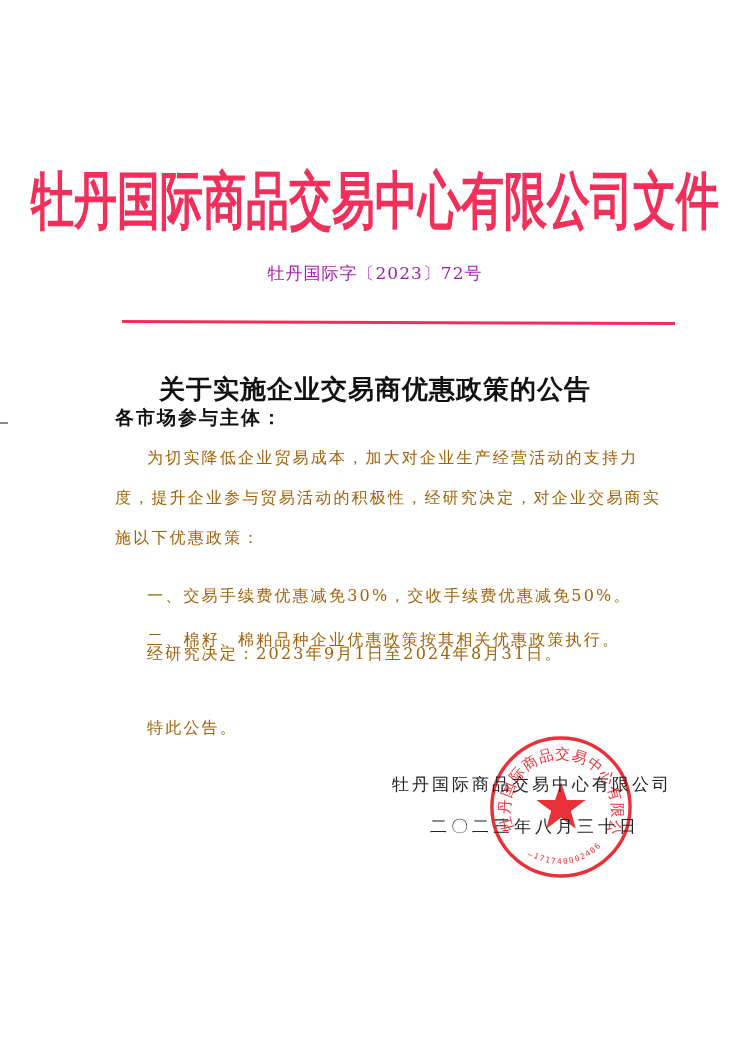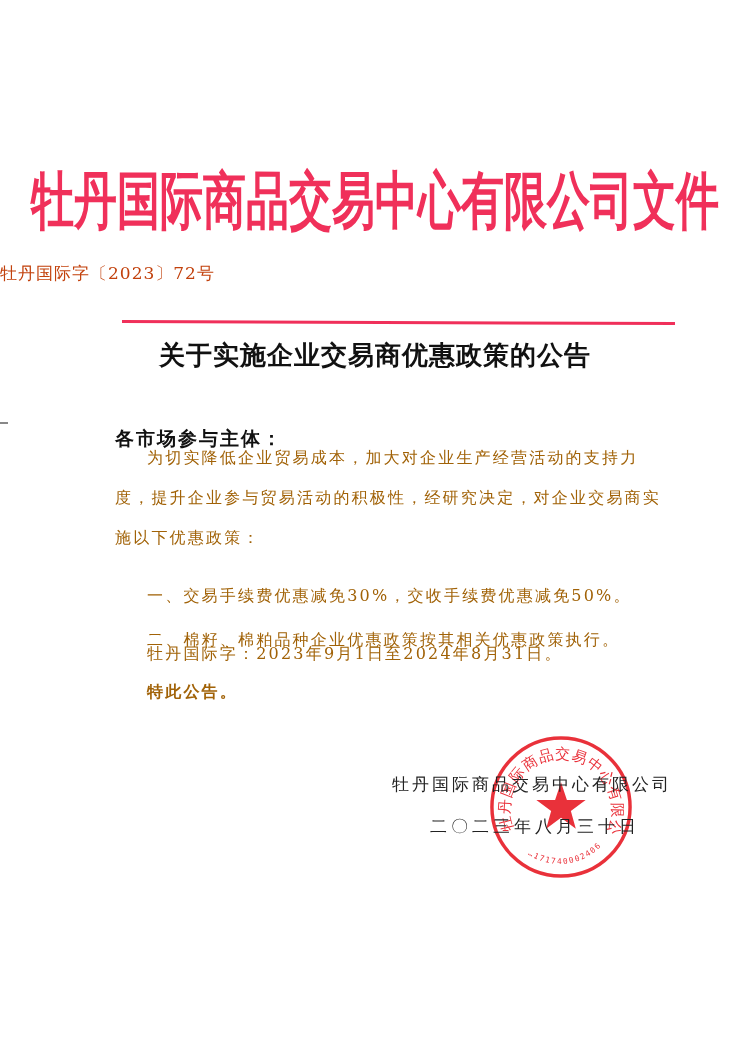--- a/index.html
+++ b/index.html
@@ -27,49 +27,50 @@
       letter-spacing: 0px;
       line-height: 80px;
       transform: scaleY(1.45);
       transform-origin: center;
     }
     .doc-number {
       position: absolute;
       left: 0;
       top: 262px;
       width: 750px;
+      text-align: center;
       font-size: 17px;
-      color: #c2410c;
+      color: #a21caf;
       letter-spacing: 1px;
     }
     .red-rule {
       position: absolute;
       left: 122px;
       top: 321px;
       width: 553px;
       height: 3px;
       background: #f0305a;
       transform: rotate(0.2deg);
     }
     .notice-title {
       position: absolute;
       left: 0;
-      top: 338px;
+      top: 372px;
       width: 750px;
       text-align: center;
       font-family: "DejaVu Sans", "Liberation Sans", sans-serif;
       font-size: 26px;
       font-weight: bold;
       color: #111;
       letter-spacing: 1px;
     }
     .salutation {
       position: absolute;
       left: 115px;
-      top: 426px;
+      top: 405px;
       font-family: "DejaVu Sans", "Liberation Sans", sans-serif;
       font-size: 19px;
       font-weight: bold;
       color: #111;
       letter-spacing: 2px;
     }
     .body-text {
       position: absolute;
       left: 115px;
       width: 555px;
@@ -82,21 +83,21 @@
       top: 438px;
       text-indent: 32px;
     }
     .p-item {
       left: 147px;
       width: 540px;
     }
     .p-item-1 { top: 576px; }
     .p-item-2 { top: 620px; }
     .p-period { top: 634px; }
-    .p-closing { top: 672px; font-weight: bold; }
+    .p-closing { top: 708px; }
 
     .signature-org {
       position: absolute;
       left: 392px;
       top: 773px;
       font-family: "DejaVu Sans", "Liberation Sans", sans-serif;
       font-size: 17px;
       color: #222;
       letter-spacing: 3px;
       z-index: 2;
@@ -144,21 +145,21 @@
 <div class="notice-title">关于实施企业交易商优惠政策的公告</div>
 
 <div class="salutation">各市场参与主体：</div>
 
 <p class="body-text p-intro">为切实降低企业贸易成本，加大对企业生产经营活动的支持力度，提升企业参与贸易活动的积极性，经研究决定，对企业交易商实施以下优惠政策：</p>
 
 <p class="body-text p-item p-item-1">一、交易手续费优惠减免30%，交收手续费优惠减免50%。</p>
 
 <p class="body-text p-item p-item-2">二、棉籽、棉粕品种企业优惠政策按其相关优惠政策执行。</p>
 
-<p class="body-text p-item p-period">牡丹国际字：2023年9月1日至2024年8月31日。</p>
+<p class="body-text p-item p-period">经研究决定：2023年9月1日至2024年8月31日。</p>
 
 <p class="body-text p-item p-closing">特此公告。</p>
 
 <div class="seal">
   <svg viewBox="0 0 150 150" xmlns="http://www.w3.org/2000/svg">
     <defs>
       <path id="sealArc" d="M 27 98 A 52 52 0 1 1 123 98"></path>
       <path id="codeArc" d="M 35 118 A 58 58 0 0 0 118 112"></path>
     </defs>
     <circle cx="75" cy="75" r="70" fill="none" stroke="#e8202a" stroke-width="3.5"></circle>

